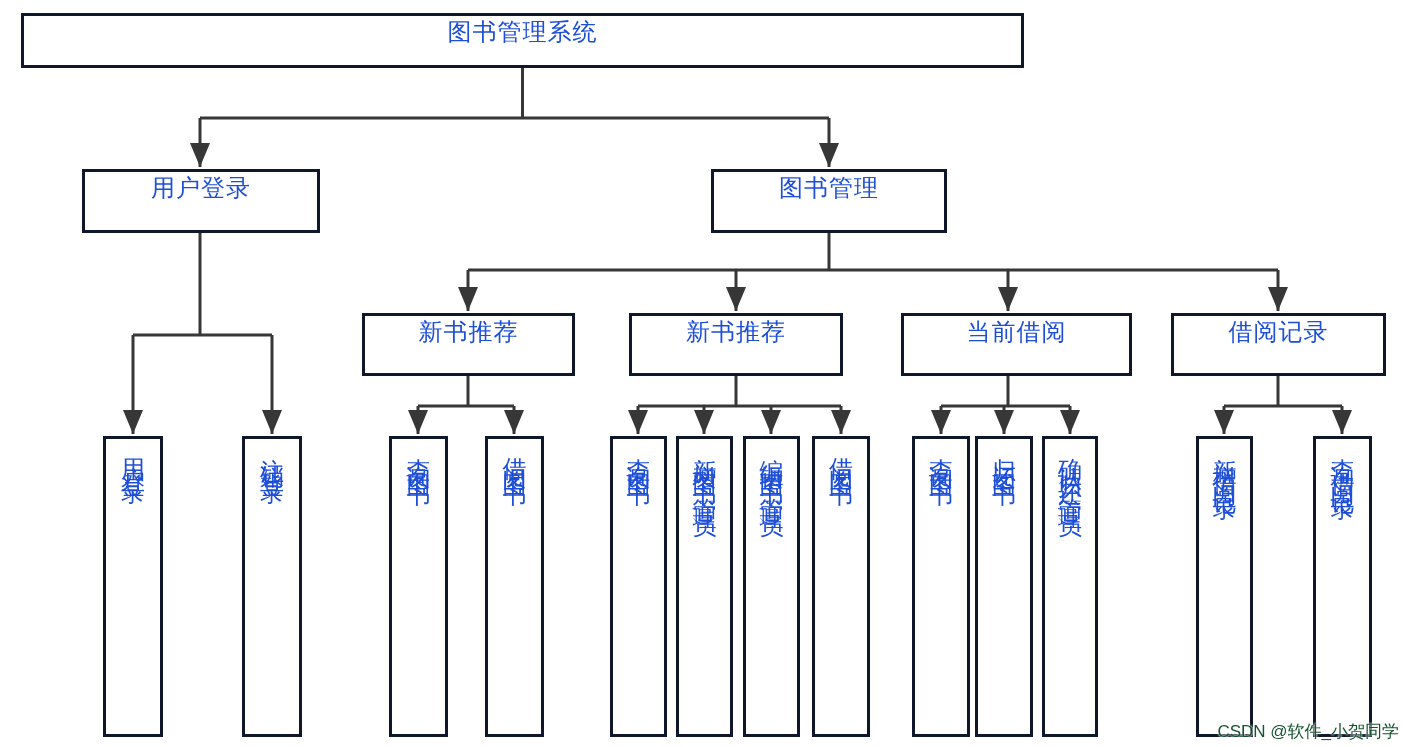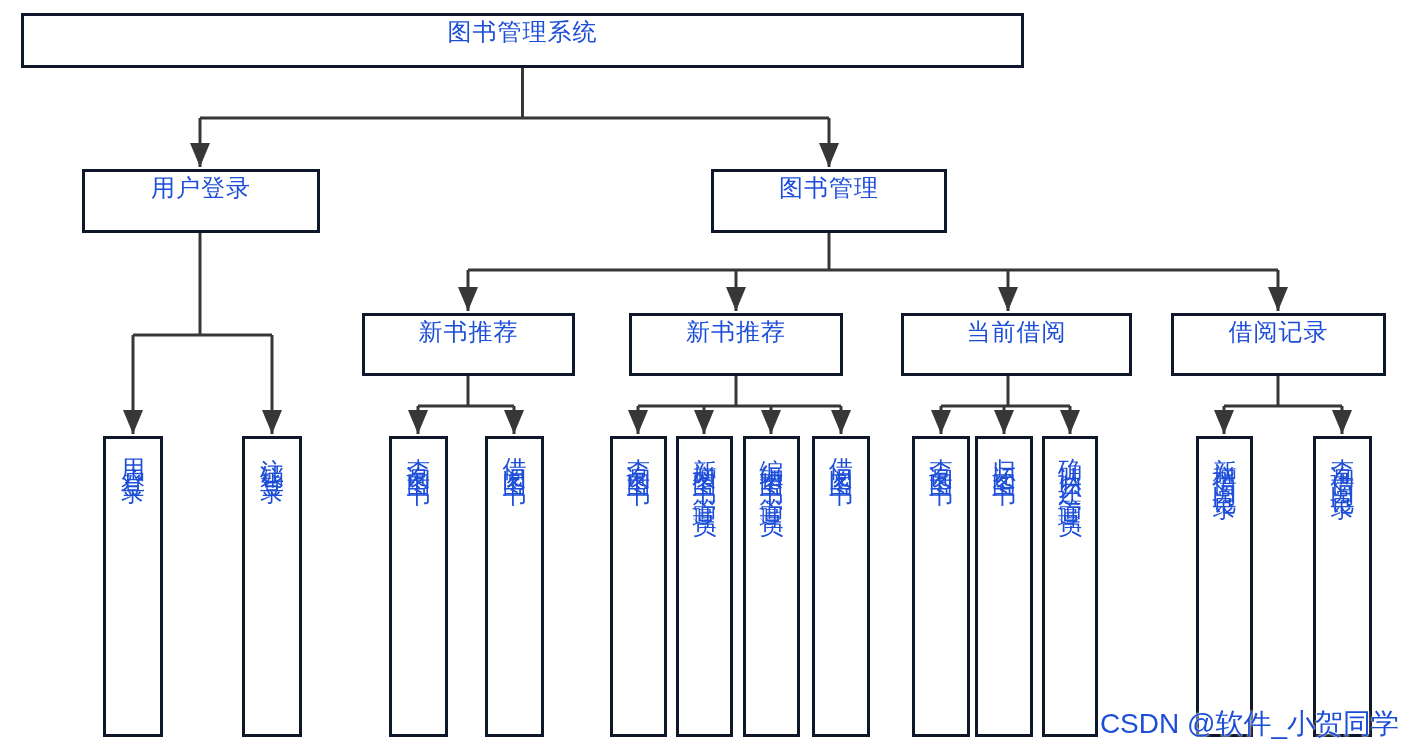--- a/index.html
+++ b/index.html
@@ -33,22 +33,22 @@
     font-size:24px;
     letter-spacing:8px;
     line-height:1;
     white-space:nowrap;
   }
   .watermark{
     position:absolute;
     right:6px;
     bottom:4px;
     z-index:2;
-    font-size:28px;
-    color:#1d4ed8;
+    font-size:17px;
+    color:#14532d;
     text-shadow:0 0 3px #ffffff,0 0 2px #ffffff;
     white-space:nowrap;
   }
 </style>
 </head>
 <body>
 
 <div class="stage">
 
   <svg class="connectors" width="1405" height="747" viewBox="0 0 1405 747">

